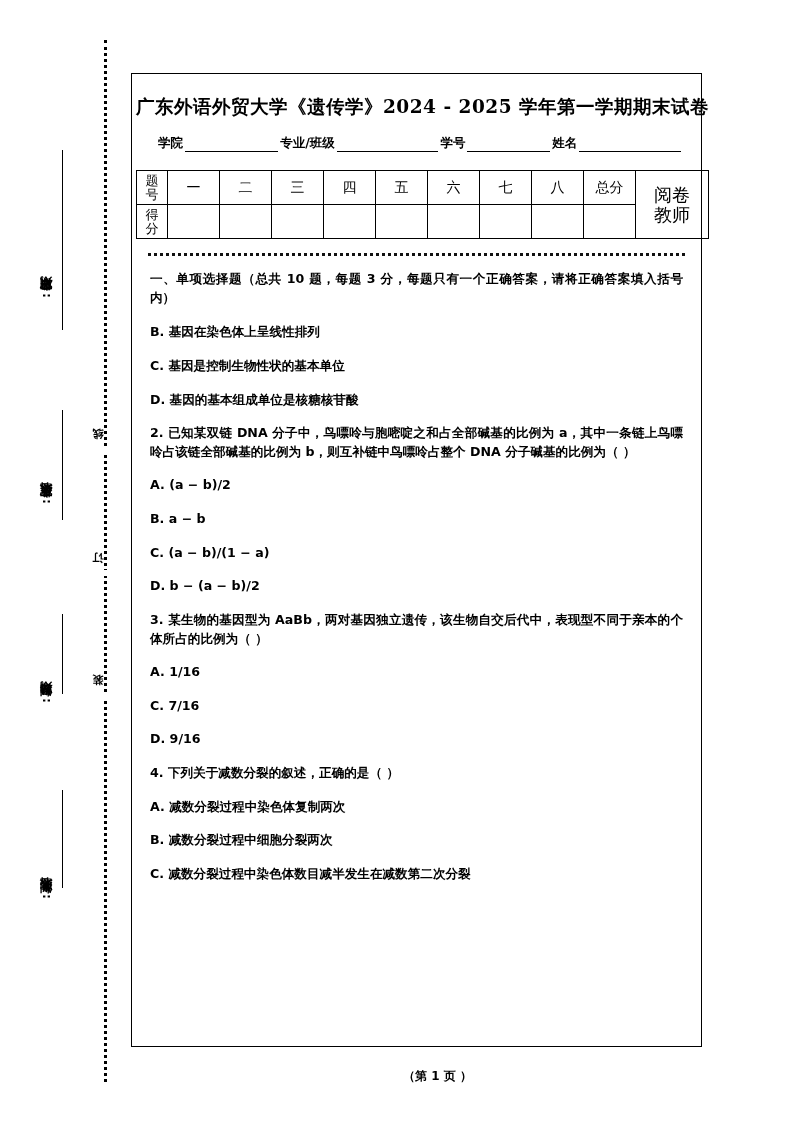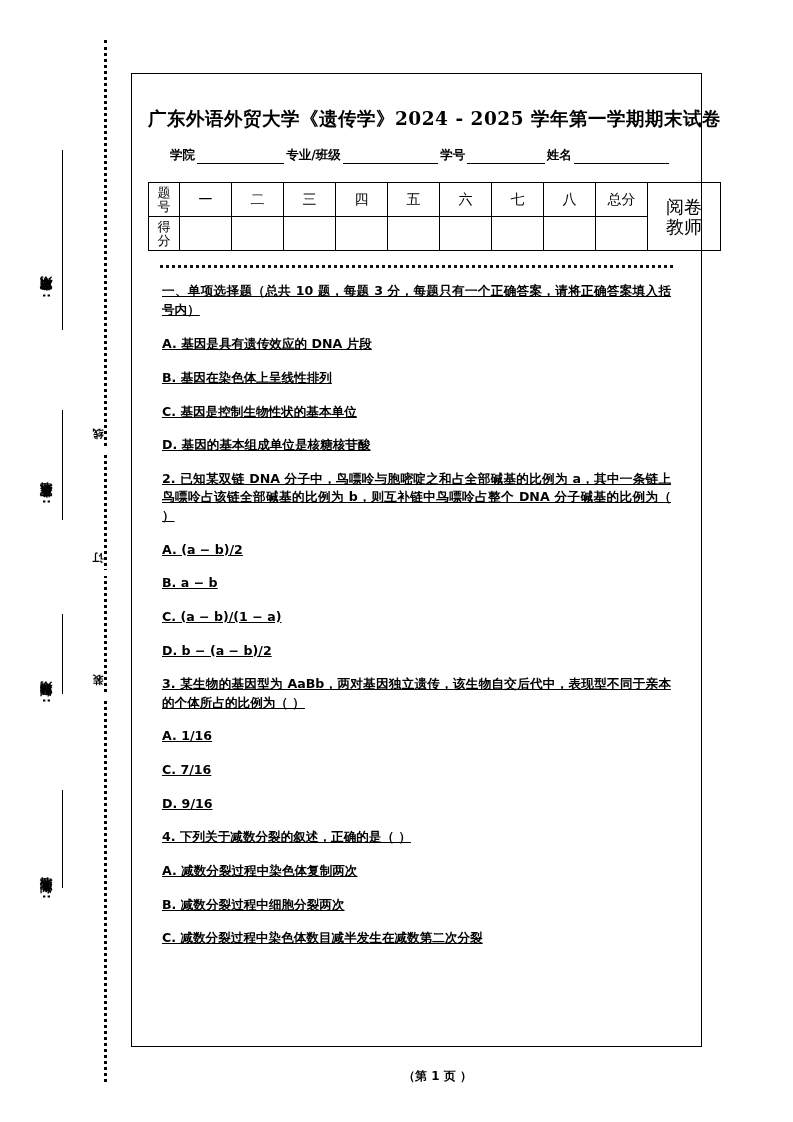--- a/index.html
+++ b/index.html
@@ -68,21 +68,21 @@
 
   
   #paper-frame {
     position: absolute;
     left: 131px;
     top: 73px;
     width: 571px;
     height: 974px;
     border: 1.6px solid #000;
     box-sizing: border-box;
-    padding: 16px;
+    padding: 4px;
   }
 
   #exam-title {
     text-align: center;
     font-size: 18.5px;
     font-weight: bold;
     font-family: "DejaVu Serif", "Liberation Serif", serif;
     letter-spacing: 0.5px;
     margin: 16px 0 0 0;
     white-space: nowrap;
@@ -144,21 +144,20 @@
     height: 0;
   }
 
   
   #exam-body {
     margin: 14px 14px 0 14px;
     font-family: "DejaVu Sans", sans-serif;
     font-size: 12.6px;
     line-height: 1.48;
     color: #000;
-    text-decoration: underline;
   }
   .section-head {
     font-weight: bold;
     margin-bottom: 16px;
     text-align: justify;
   }
   .q-stem {
     margin-bottom: 15px;
     font-weight: bold;
     text-align: justify;
@@ -258,21 +257,20 @@
     </tbody>
   </table>
 
   <div id="dot-separator"></div>
 
   <div id="exam-body">
 
     <div class="section-head">一、单项选择题（总共 10 题，每题 3 分，每题只有一个正确答案，请将正确答案填入括号内）</div>
 
     <div class="q-block">
-      <div class="q-opt">A. 基因是具有遗传效应的 DNA 片段</div>
       <div class="q-opt">B. 基因在染色体上呈线性排列</div>
       <div class="q-opt">C. 基因是控制生物性状的基本单位</div>
       <div class="q-opt">D. 基因的基本组成单位是核糖核苷酸</div>
     </div>
 
     <div class="q-block">
       <div class="q-stem">2. 已知某双链 DNA 分子中，鸟嘌呤与胞嘧啶之和占全部碱基的比例为 a，其中一条链上鸟嘌呤占该链全部碱基的比例为 b，则互补链中鸟嘌呤占整个 DNA 分子碱基的比例为（   ）</div>
       <div class="q-opt">A. (a − b)/2</div>
       <div class="q-opt">B. a − b</div>
       <div class="q-opt">C. (a − b)/(1 − a)</div>

